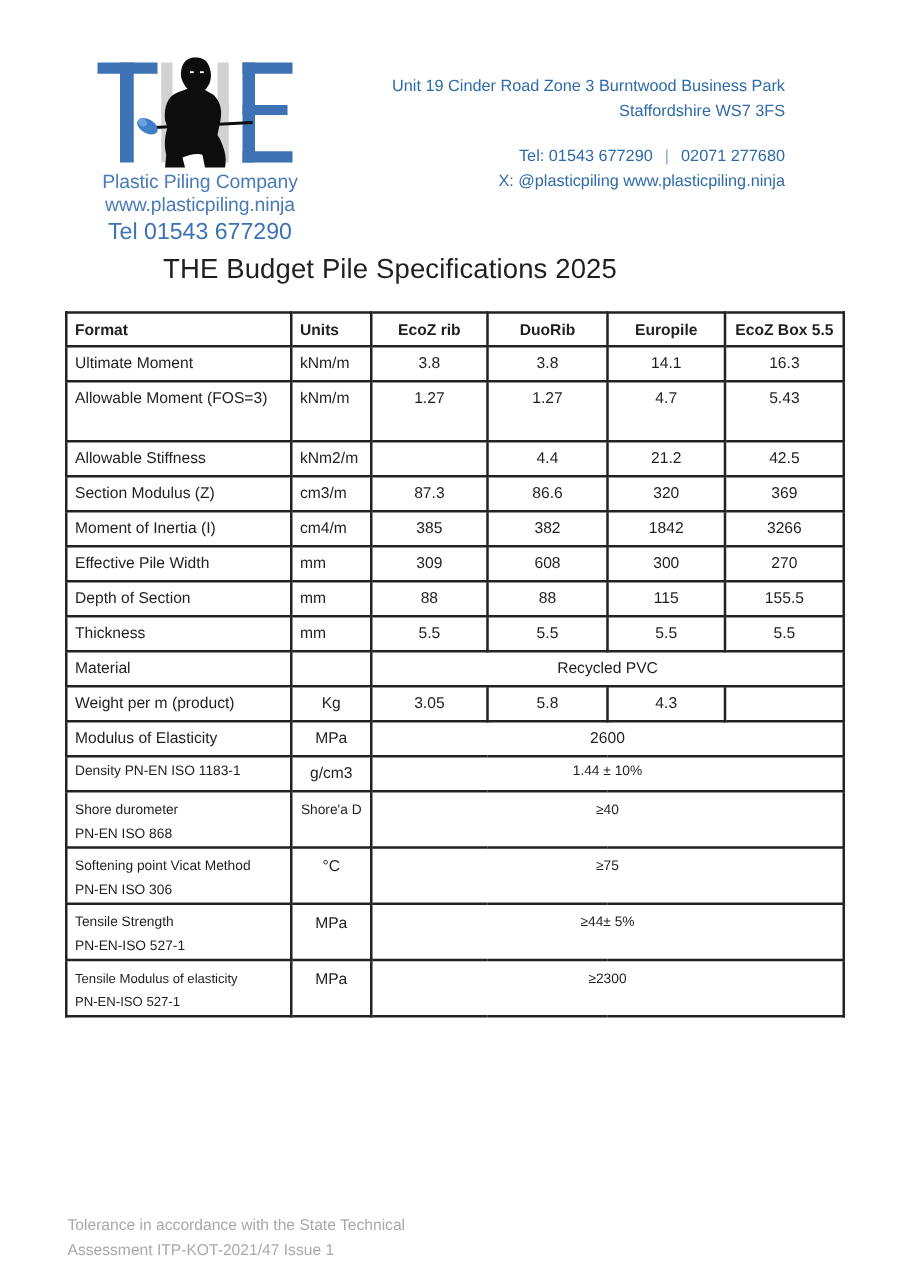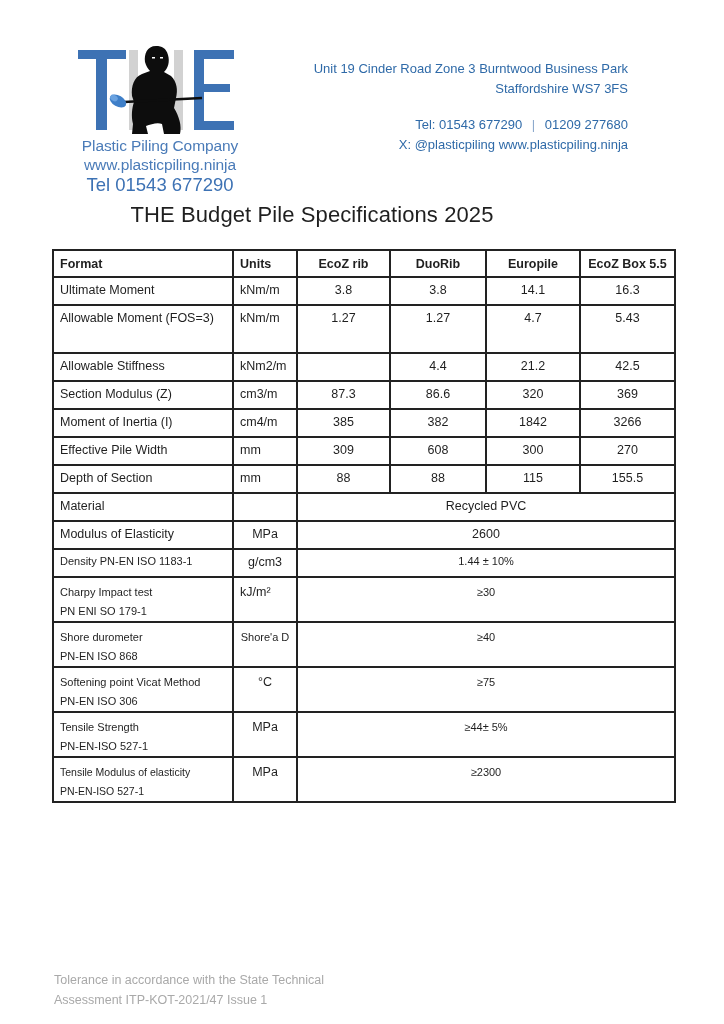--- a/index.html
+++ b/index.html
@@ -148,21 +148,21 @@
 </div>
 
 <div class="address">
   <div>Unit 19 Cinder Road Zone 3 Burntwood Business Park</div>
   <div>Staffordshire WS7 3FS</div>
   <div class="gap"></div>
   <div>
     <span>Tel:</span>
     <span>01543 677290</span>
     <span class="sep">|</span>
-    <span>01209 277680</span>
+    <span>02071 277680</span>
   </div>
   <div>X: @plasticpiling  www.plasticpiling.ninja</div>
 </div>
 
 <div class="doc-title">THE Budget Pile Specifications 2025</div>
 
 <table class="spec">
   <colgroup>
     <col style="width:180px">
     <col style="width:64px">
@@ -231,48 +231,56 @@
       <td class="val">270</td>
     </tr>
     <tr class="r-std">
       <td>Depth of Section</td>
       <td class="unit">mm</td>
       <td class="val">88</td>
       <td class="val">88</td>
       <td class="val">115</td>
       <td class="val">155.5</td>
     </tr>
+    <tr class="r-std">
+      <td>Thickness</td>
+      <td class="unit">mm</td>
+      <td class="val">5.5</td>
+      <td class="val">5.5</td>
+      <td class="val">5.5</td>
+      <td class="val">5.5</td>
+    </tr>
 
     <tr class="r-std">
       <td>Material</td>
       <td class="unit"></td>
       <td class="val" colspan="4">Recycled PVC</td>
     </tr>
 
+    <tr class="r-std">
+      <td>Weight per m (product)</td>
+      <td class="unit c">Kg</td>
+      <td class="val">3.05</td>
+      <td class="val">5.8</td>
+      <td class="val">4.3</td>
+      <td class="val"></td>
+    </tr>
 
     <tr class="r-std">
       <td>Modulus of Elasticity</td>
       <td class="unit c">MPa</td>
       <td class="val" colspan="4">2600</td>
     </tr>
 
     <tr class="r-std">
       <td class="small">Density PN-EN ISO 1183-1</td>
       <td class="unit c">g/cm3</td>
       <td class="val small" colspan="4">1.44 ± 10%</td>
     </tr>
 
-    <tr class="r-dbl">
-      <td class="small">
-        <span class="sub">Charpy Impact test</span>
-        <span class="sub">PN ENI SO 179-1</span>
-      </td>
-      <td class="unit">kJ/m²</td>
-      <td class="val small" colspan="4">≥30</td>
-    </tr>
     <tr class="r-dbl">
       <td class="small">
         <span class="sub">Shore durometer</span>
         <span class="sub">PN-EN ISO 868</span>
       </td>
       <td class="unit c small">Shore'a D</td>
       <td class="val small" colspan="4">≥40</td>
     </tr>
     <tr class="r-dbl">
       <td class="small">

